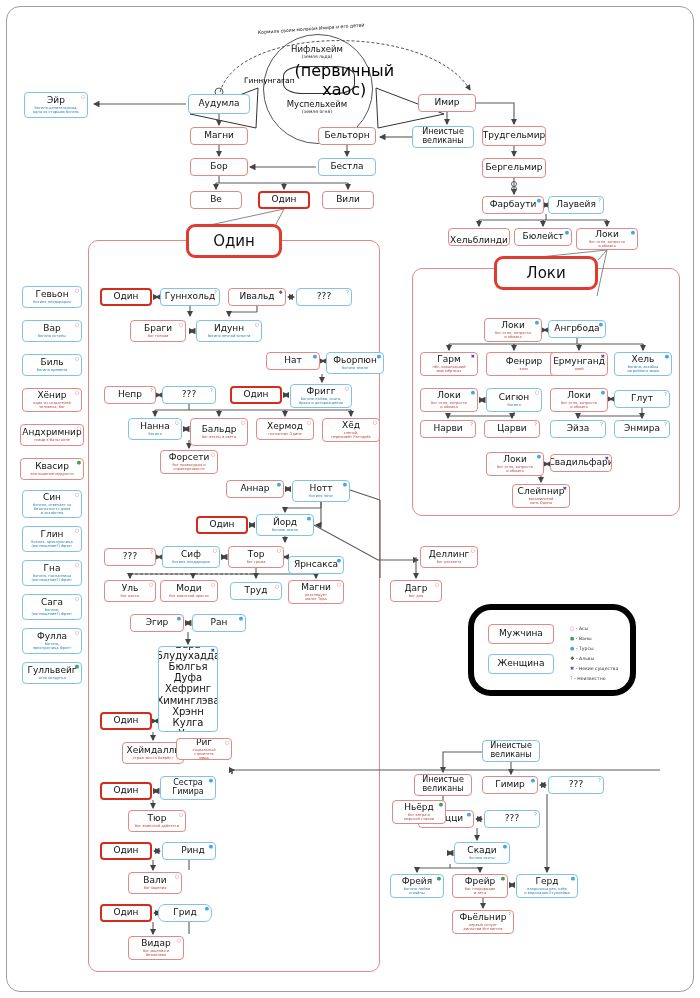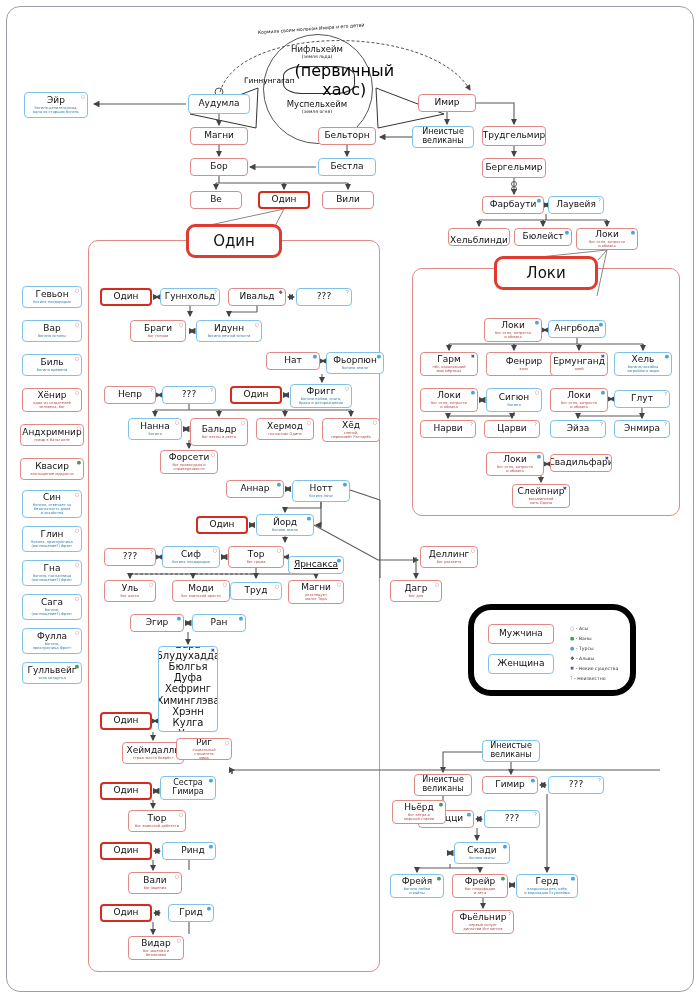--- a/index.html
+++ b/index.html
@@ -475,30 +475,30 @@
       <div class="nd f" style="left: 162px; top: 546px; width: 58px; height: 22px;">
         <div class="t">Сиф</div>
         <div class="s">богиня плодородия</div>
         <span class="mk asy">○</span>
       </div>
       <div class="nd m" style="left: 228px; top: 546px; width: 56px; height: 22px;">
         <div class="t">Тор</div>
         <div class="s">бог грома</div>
         <span class="mk asy">○</span>
       </div>
-      <div class="nd f" style="left: 288px; top: 556px; width: 56px; height: 18px; text-decoration: underline;">
+      <div class="nd f" style="left: 288px; top: 556px; width: 56px; height: 18px;">
         <div class="t">Ярнсакса</div>
         <span class="mk turs">●</span>
       </div>
       <div class="nd m" style="left: 104px; top: 580px; width: 52px; height: 22px;">
         <div class="t">Уль</div>
         <div class="s">бог охоты</div>
         <span class="mk asy">○</span>
       </div>
-      <div class="nd m" style="left: 172px; top: 580px; width: 58px; height: 22px;">
+      <div class="nd m" style="left: 160px; top: 580px; width: 58px; height: 22px;">
         <div class="t">Моди</div>
         <div class="s">бог воинской ярости</div>
         <span class="mk asy">○</span>
       </div>
       <div class="nd f" style="left: 230px; top: 582px; width: 52px; height: 18px;">
         <div class="t">Труд</div>
         <span class="mk asy">○</span>
       </div>
       <div class="nd m" style="left: 288px; top: 580px; width: 56px; height: 24px;">
         <div class="t">Магни</div>
@@ -560,21 +560,21 @@
         <span class="mk turs">●</span>
       </div>
       <div class="nd m" style="left: 128px; top: 872px; width: 54px; height: 22px;">
         <div class="t">Вали</div>
         <div class="s">бог мщения</div>
         <span class="mk asy">○</span>
       </div>
       <div class="nd m odinbold" style="left: 100px; top: 904px; width: 52px; height: 18px;">
         <div class="t">Один</div>
       </div>
-      <div class="nd f" style="left: 168px; top: 904px; width: 46px; height: 18px;">
+      <div class="nd f" style="left: 158px; top: 904px; width: 54px; height: 18px; border-radius: 7px;">
         <div class="t">Грид</div>
         <span class="mk turs">●</span>
       </div>
       <div class="nd m" style="left: 128px; top: 936px; width: 56px; height: 24px;">
         <div class="t">Видар</div>
         <div class="s">бог мщения и<br>безмолвия</div>
         <span class="mk asy">○</span>
       </div>
       <div class="nd m" style="left: 484px; top: 318px; width: 58px; height: 24px;">
         <div class="t">Локи</div>

